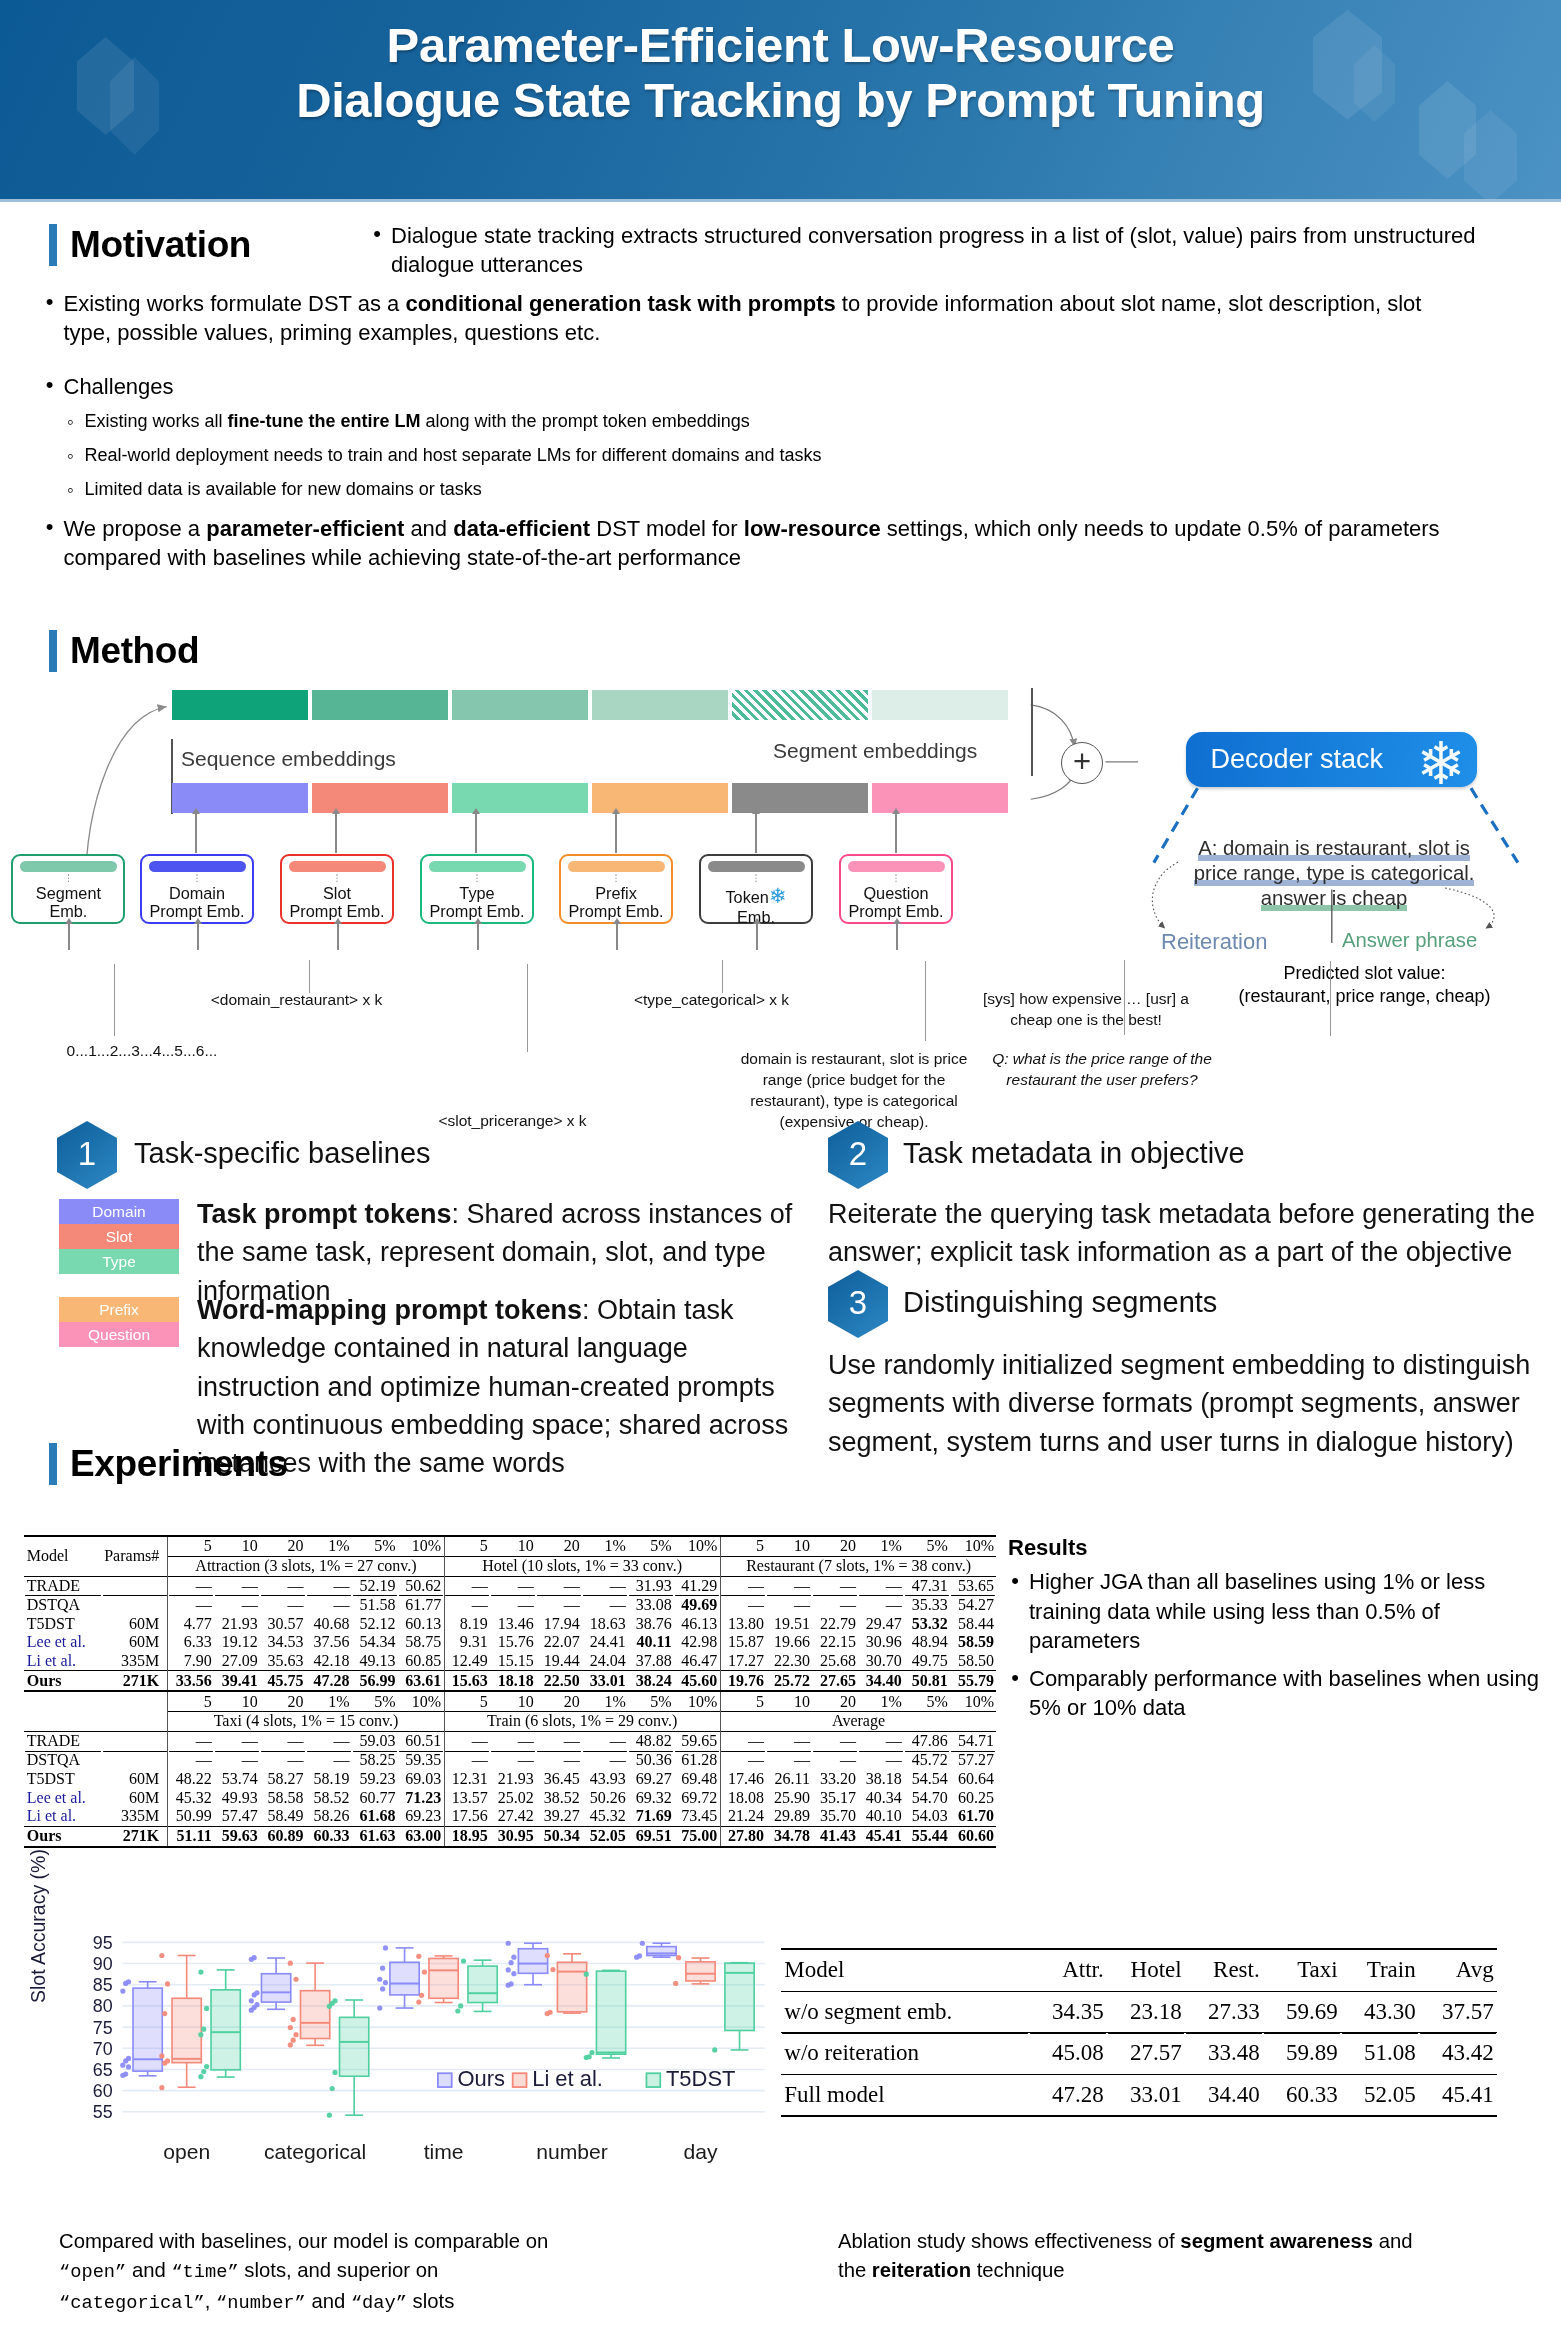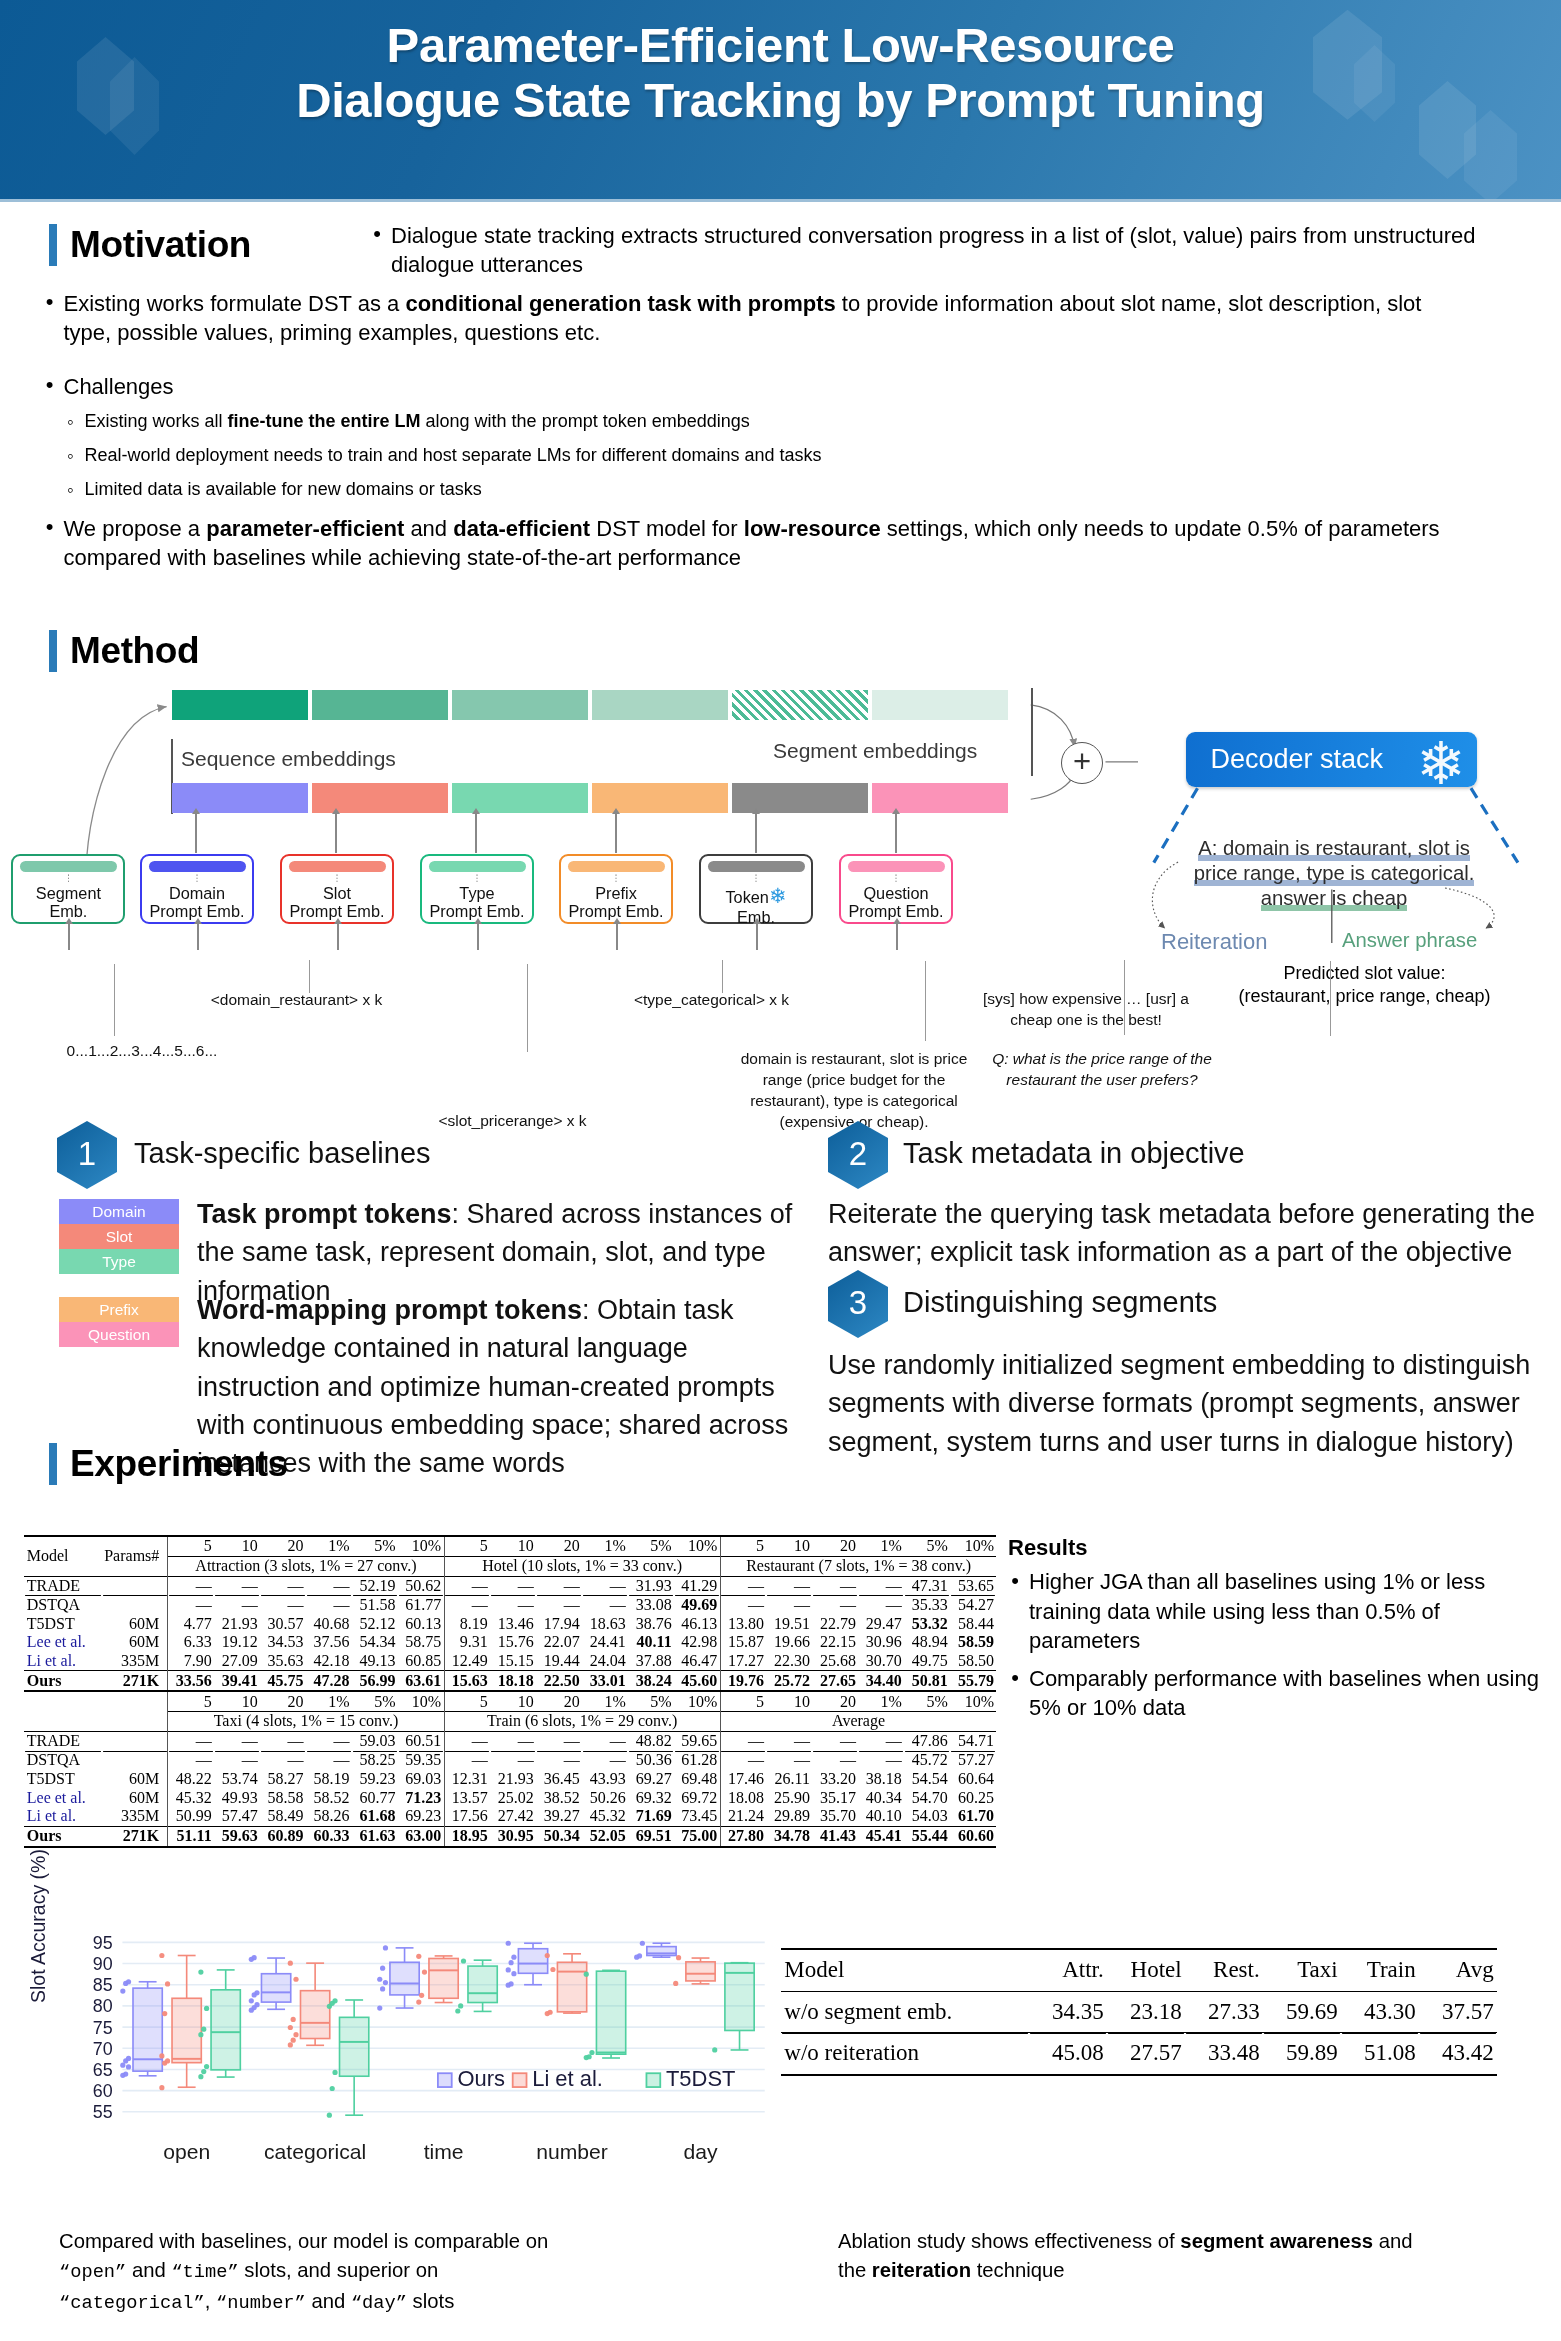--- a/index.html
+++ b/index.html
@@ -60,21 +60,21 @@
 
   .arrow-up { position:absolute; width:1.6px; background:#888; }
   .arrow-up::after { content:""; position:absolute; left:-3.3px; top:-5.7px;
       border-left:4.1px solid transparent; border-right:4.1px solid transparent; border-bottom:6.5px solid #888; }
 
   .plus { position:absolute; left:1061px; top:91px; width:42px; height:42px;
      border:1.6px solid #555; border-radius:50%; background:#fff;
      text-align:center; font-size:31px; line-height:37px; color:#333; }
 
   .decoder { position:absolute; left:1186px; top:81px; width:291px; height:55px;
-     border-radius:9px; background:linear-gradient(100deg,#0f6fd0,#1f8fe8);
+     border-radius:16px; background:linear-gradient(100deg,#0f6fd0,#1f8fe8);
      color:#fff; font-size:27px; display:flex; align-items:center; padding-left:24.4px;
      box-shadow:0 1.6px 3.3px rgba(0,0,0,0.2); }
   .decoder .snowbig { position:absolute; right:11.4px; top:-3.3px; font-size:59px; color:#fff; opacity:.95; }
 
   .ansbox { position:absolute; left:1163px; top:185px; width:342px; text-align:center;
      font-size:20.3px; line-height:1.23; color:#2c2c2c; }
   .hl-blue { background:linear-gradient(to top, #9fb4d4 0, #9fb4d4 5.7px, transparent 5.7px); }
   .hl-green { background:linear-gradient(to top, #8fc5a8 0, #8fc5a8 5.7px, transparent 5.7px); }
   .reit { position:absolute; left:1161px; top:278px; font-size:22px; color:#6d89b0; }
   .ansph { position:absolute; left:1342px; top:278px; font-size:20.3px; color:#57a07c; }
@@ -912,20 +912,29 @@
       <tr>
         <td class="am rule-dbl">w/o reiteration</td>
         <td class="an rule-dbl">45.08</td>
         <td class="an rule-dbl">27.57</td>
         <td class="an rule-dbl">33.48</td>
         <td class="an rule-dbl">59.89</td>
         <td class="an rule-dbl">51.08</td>
         <td class="an rule-dbl">43.42</td>
       </tr>
       <tr>
+        <td class="am rule-dbl">Full model</td>
+        <td class="an rule-dbl">47.28</td>
+        <td class="an rule-dbl">33.01</td>
+        <td class="an rule-dbl">34.40</td>
+        <td class="an rule-dbl">60.33</td>
+        <td class="an rule-dbl">52.05</td>
+        <td class="an rule-dbl">45.41</td>
+      </tr>
+      <tr>
         <td class="rule-thick" colspan="7" style="height:1.6px;padding:0"></td>
       </tr>
     </tbody>
 </table>
 
 <div class="note" style="left:59px;top:2227px;width:520px;">
   <span>Compared with baselines, our model is comparable on </span><span class="mono">“open”</span><span> and </span><span class="mono">“time”</span><span> slots, and superior on </span><span class="mono">“categorical”</span><span>, </span><span class="mono">“number”</span><span> and </span><span class="mono">“day”</span><span> slots</span>
 </div>
 
 <div class="note" style="left:838px;top:2227px;width:594px;">

